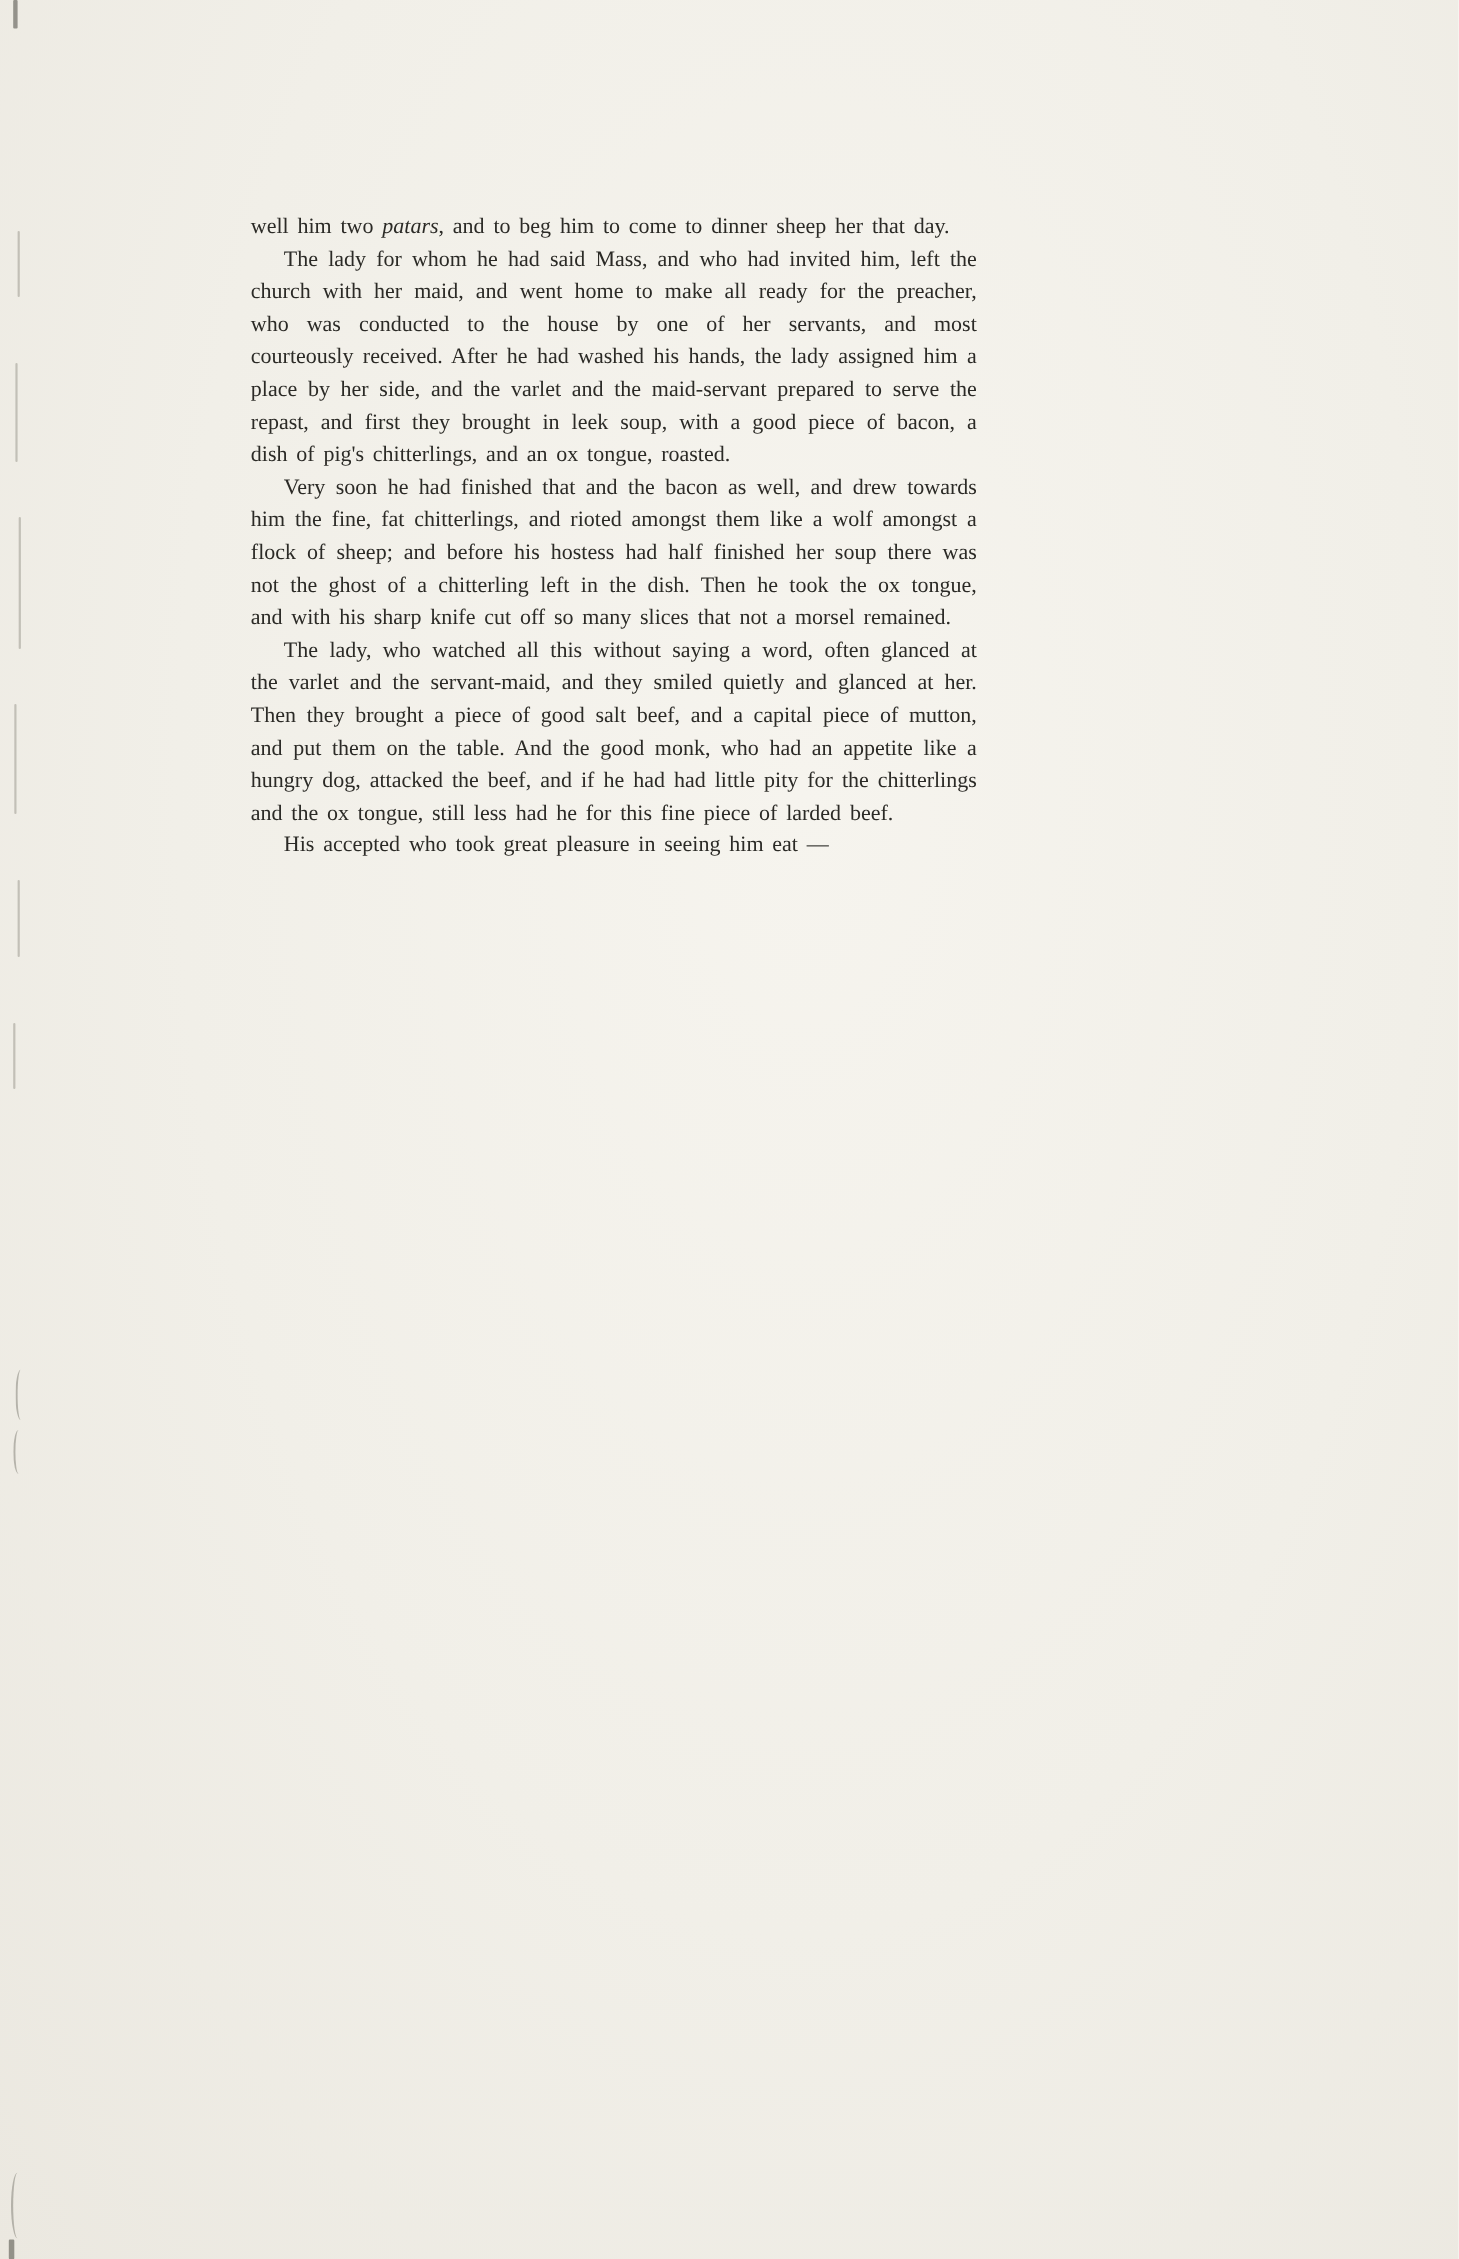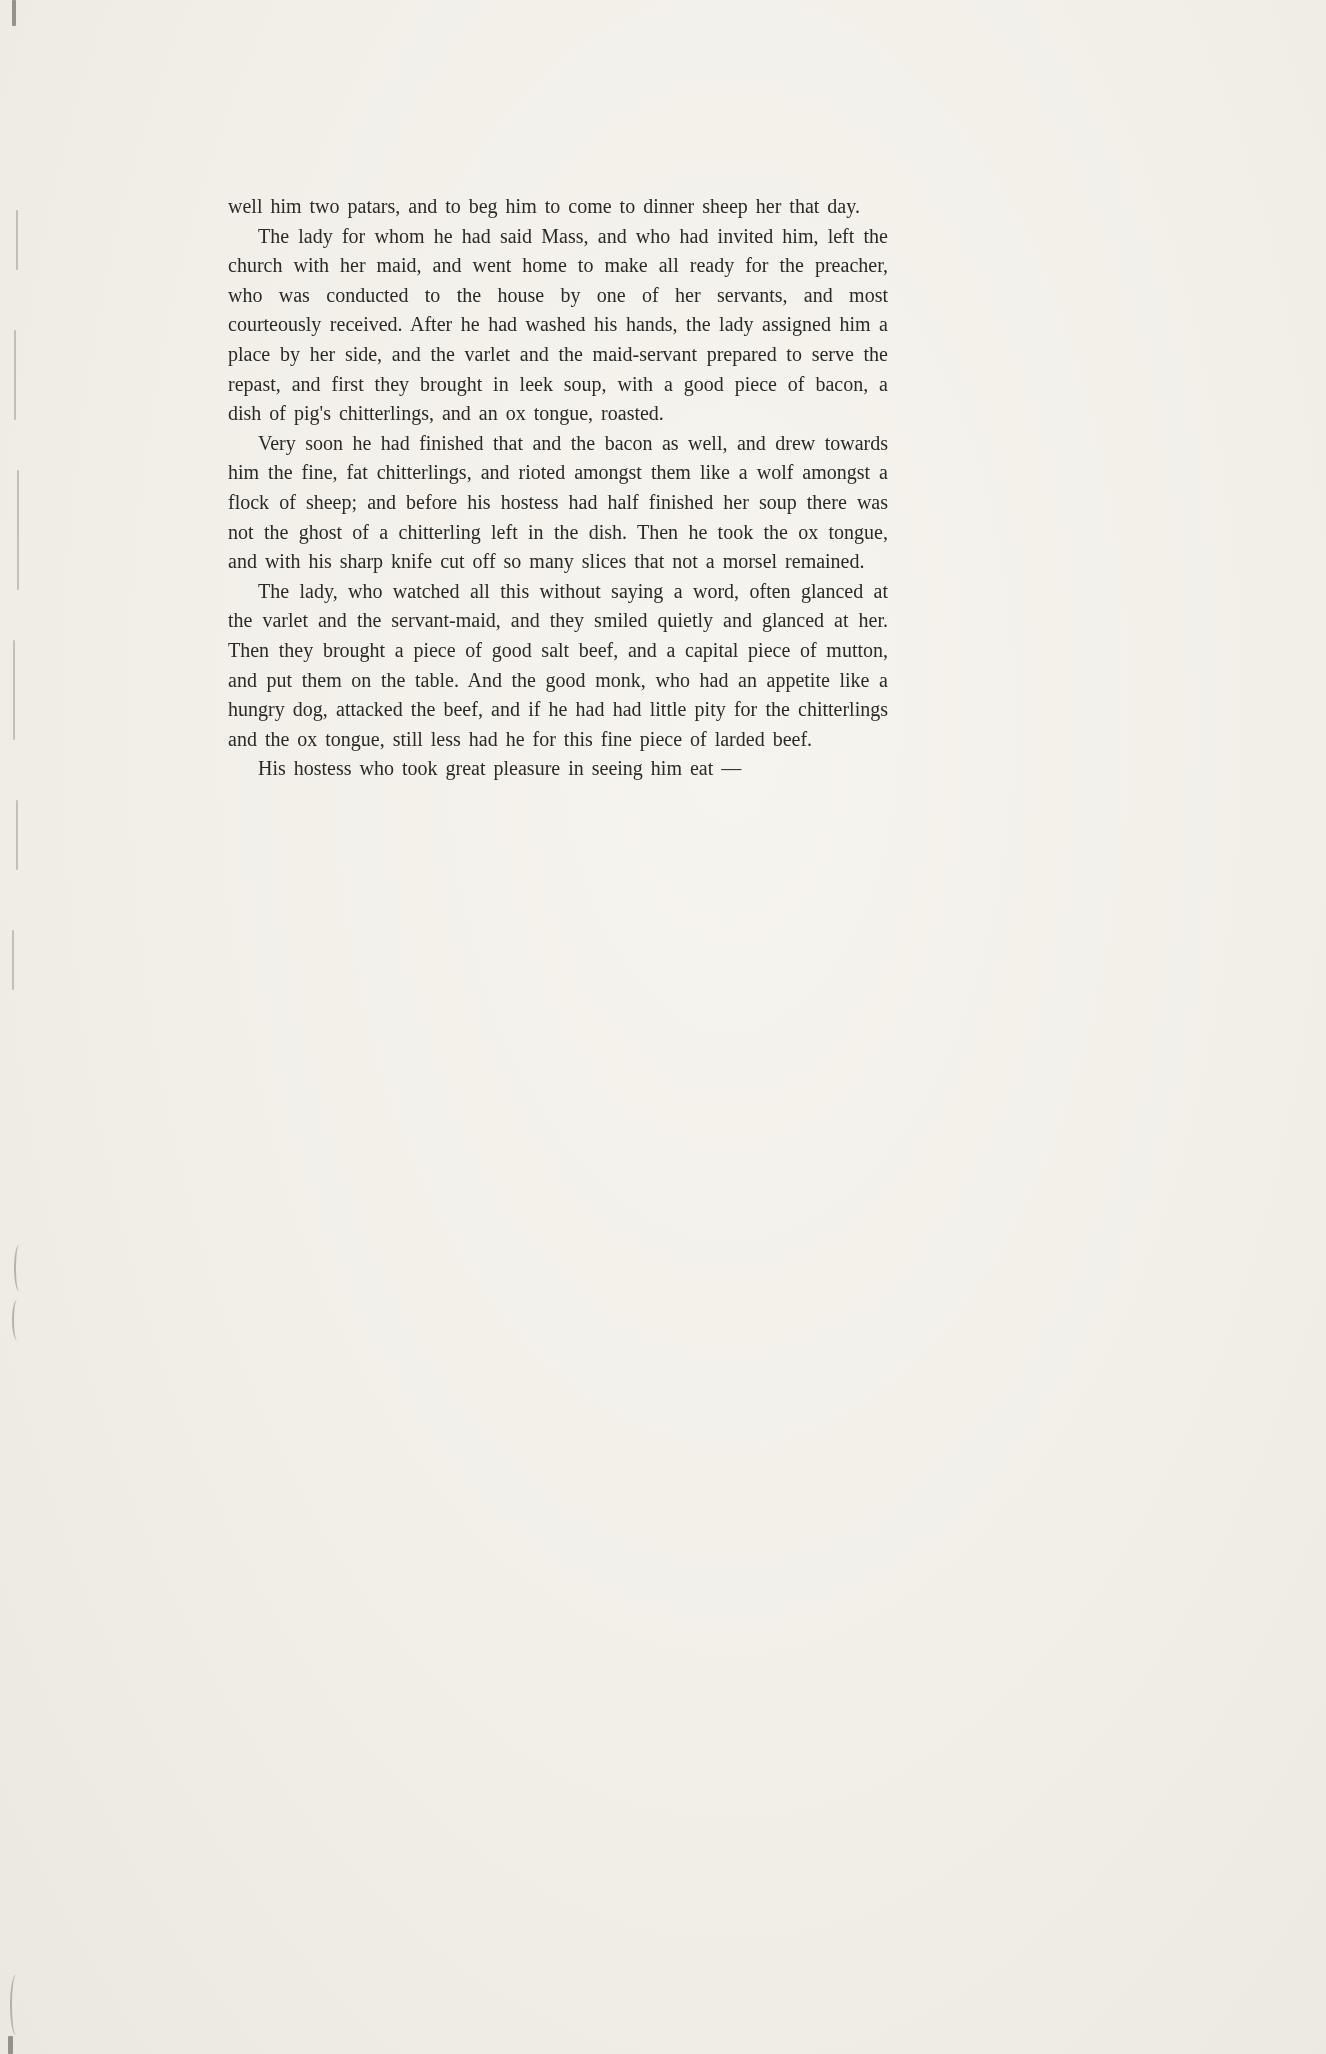--- a/index.html
+++ b/index.html
@@ -42,20 +42,21 @@
     color: #2b2a26;
   }
   .page-text p.para {
     margin: 0;
     padding: 0;
   }
   .page-text p.para.indent {
     text-indent: 30px;
   }
   .page-text .italic {
+    font-style: italic;
   }
   
   .artifact {
     position: absolute;
     background: #8b897f;
     opacity: 0.45;
     border-radius: 2px;
   }
   .artifact.curve {
     background: transparent;
@@ -86,16 +87,16 @@
   <div class="artifact curve" style="left:12px; top:1300px; width:8px; height:40px;"></div>
   <div class="artifact curve" style="left:10px; top:1975px; width:10px; height:60px;"></div>
   <div class="corner-mark" style="left:8px; top:2036px; width:5px; height:18px;"></div>
 
 
   <div class="page-text">
       <p class="para"><span>well him two </span><span class="italic">patars</span><span>, and to beg him to come to dinner sheep her that day.</span></p>
       <p class="para indent"><span>The lady for whom he had said Mass, and who had invited him, left the church with her maid, and went home to make all ready for the preacher, who was conducted to the house by one of her servants, and most courteously received. After he had washed his hands, the lady assigned him a place by her side, and the varlet and the maid-servant prepared to serve the repast, and first they brought in leek soup, with a good piece of bacon, a dish of pig's chitterlings, and an ox tongue, roasted.</span></p>
       <p class="para indent"><span>Very soon he had finished that and the bacon as well, and drew towards him the fine, fat chitterlings, and rioted amongst them like a wolf amongst a flock of sheep; and before his hostess had half finished her soup there was not the ghost of a chitterling left in the dish. Then he took the ox tongue, and with his sharp knife cut off so many slices that not a morsel remained.</span></p>
       <p class="para indent"><span>The lady, who watched all this without saying a word, often glanced at the varlet and the servant-maid, and they smiled quietly and glanced at her.  Then they brought a piece of good salt beef, and a capital piece of mutton, and put them on the table.  And the good monk, who had an appetite like a hungry dog, attacked the beef, and if he had had little pity for the chitterlings and the ox tongue, still less had he for this fine piece of larded beef.</span></p>
-      <p class="para indent"><span>His hostess who took great pleasure in seeing him eat —</span></p>
+      <p class="para indent"><span>His accepted who took great pleasure in seeing him eat —</span></p>
     </div>
 
 </div>
 
 </body></html>

